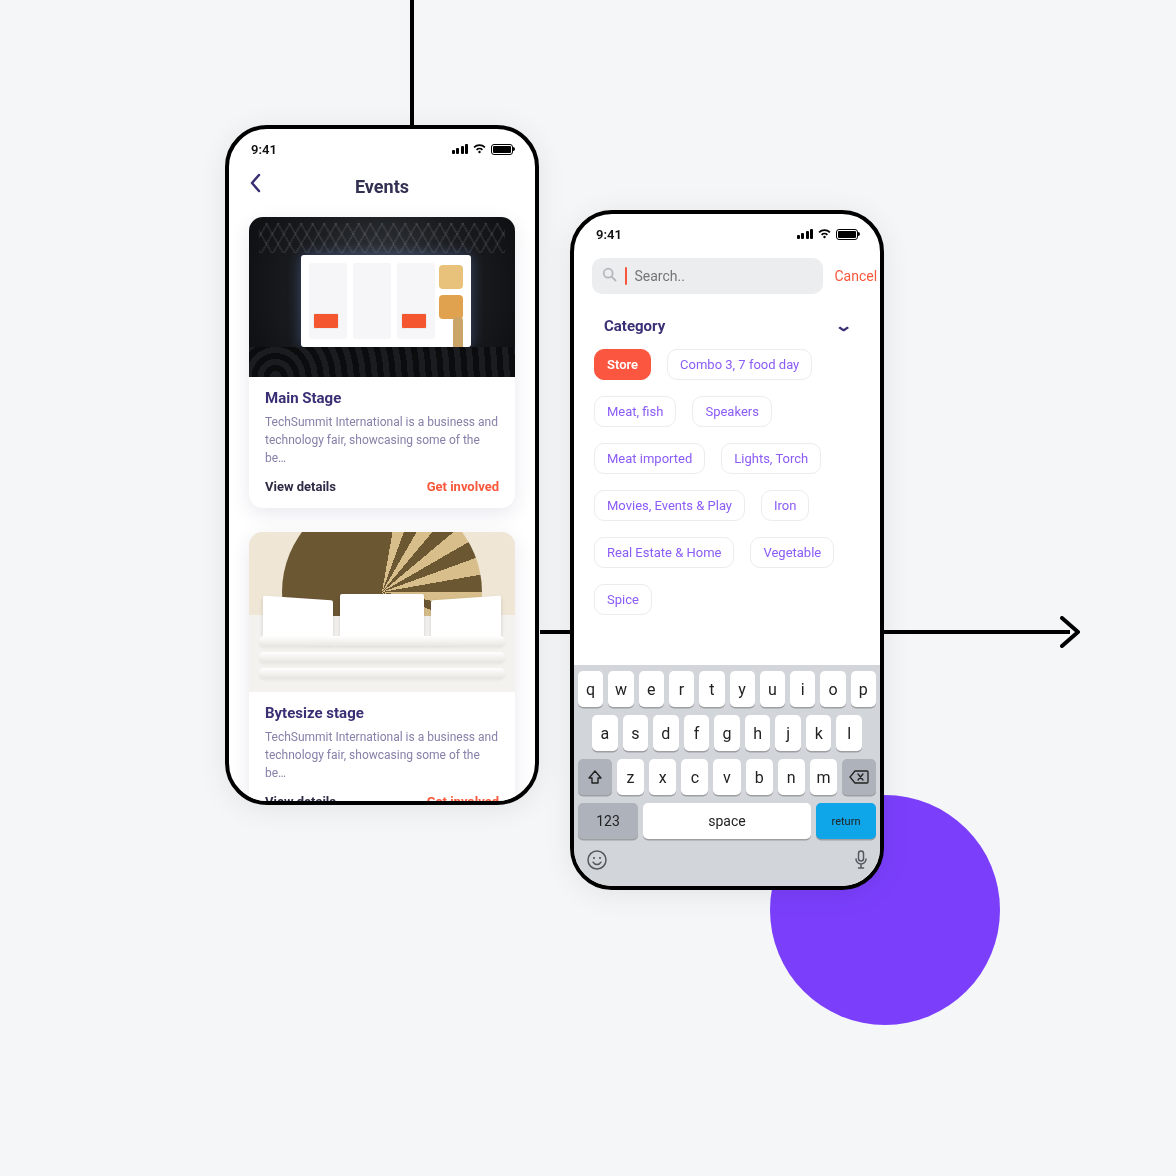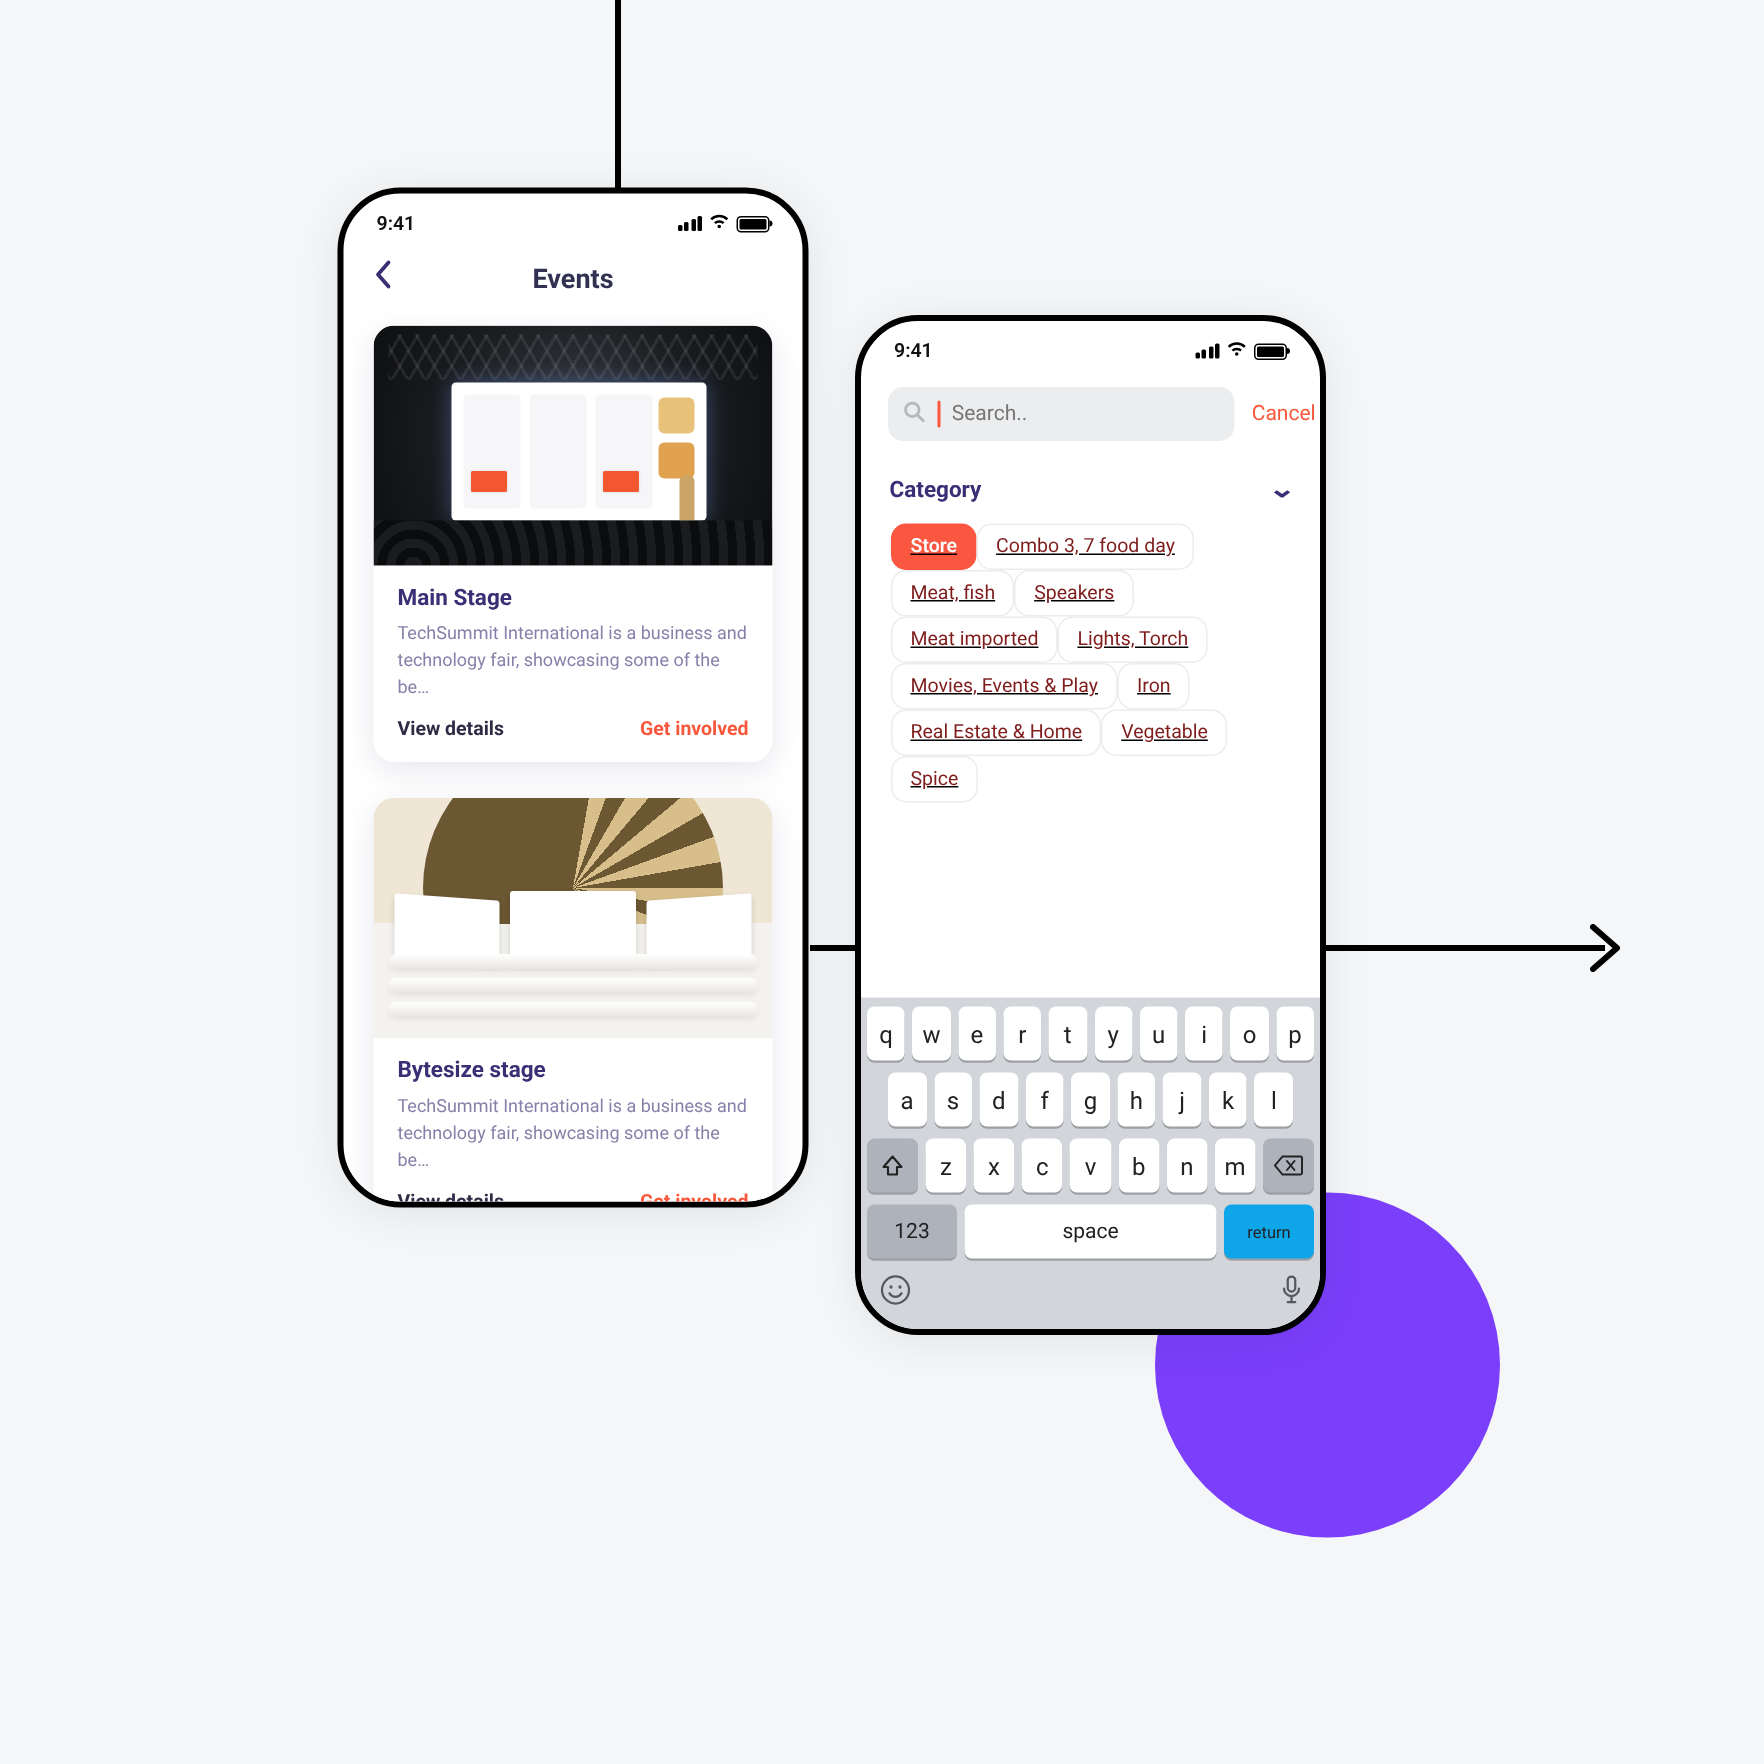--- a/index.html
+++ b/index.html
@@ -68,26 +68,26 @@
   .row.r1{bottom:46px}.row.r2{bottom:30px}.row.r3{bottom:14px}
 
   
   .search-row { display:flex; align-items:center; gap:12px; padding: 4px 18px 0 18px; }
   .search-box { flex:1; display:flex; align-items:center; gap:8px; background:#ecedef; border-radius:10px; height:36px; padding:4px 10px; }
   .search-box .mag { color:#b6b6bd; font-size:16px; }
   .search-box input { border:0; outline:0; background:transparent; font-size:14px; color:#999; flex:1; }
   .search-box .cursor { width:1.5px; height:18px; background:#f8573b; border-radius:1px; }
   .cancel { color:#f8573b; font-size:14px; font-weight:400; }
 
-  .cat-row { margin-top:22px; padding:0 19px; display:flex; justify-content:space-between; align-items:center; }
+  .cat-row { margin-top:22px; padding:0 30px; display:flex; justify-content:space-between; align-items:center; }
   .cat-label { font-size:15px; font-weight:700; color:#3a2e74; }
   .chev { color:#3a2e74; font-size:16px; font-weight:900; transform: scaleX(1.4); }
 
-  .chips { padding: 14px 20px 0 20px; display:flex; flex-wrap:wrap; gap:0;text-decoration:underline; }
-  .chip { font-size:13px; color:#7f1d1d; border:1.5px solid #ececef; border-radius:10px; padding:7px 12px; background:#fff; }
+  .chips { padding: 14px 20px 0 20px; display:flex; flex-wrap:wrap; gap:16px; }
+  .chip { font-size:13px; color:#8b5cf6; border:1.5px solid #ececef; border-radius:10px; padding:7px 12px; background:#fff; }
   .chip.active { background:#fa5640; color:#fff; border-color:#fa5640; font-weight:600; }
 
   
   .keyboard { position:absolute; left:0; right:0; bottom:0; background:#d2d5da; padding:6px 4px 6px 4px; }
   .krow { display:flex; justify-content:center; gap:5px; margin-bottom:8px; }
   .key { background:#fff; border-radius:5px; box-shadow:0 1.5px 0 rgba(0,0,0,.25); height:36px; min-width:25px; flex:1; display:flex; align-items:center; justify-content:center; font-size:16px; color:#222; }
   .krow.mid { padding: 0 14px; }
   .key.special { background:#adb2bb; font-size:13px; flex:0 0 34px; }
   .key.shift svg, .key.bksp svg { display:block; }
   .krow.bottom .space { flex:1; background:#fff; font-size:14px; }

